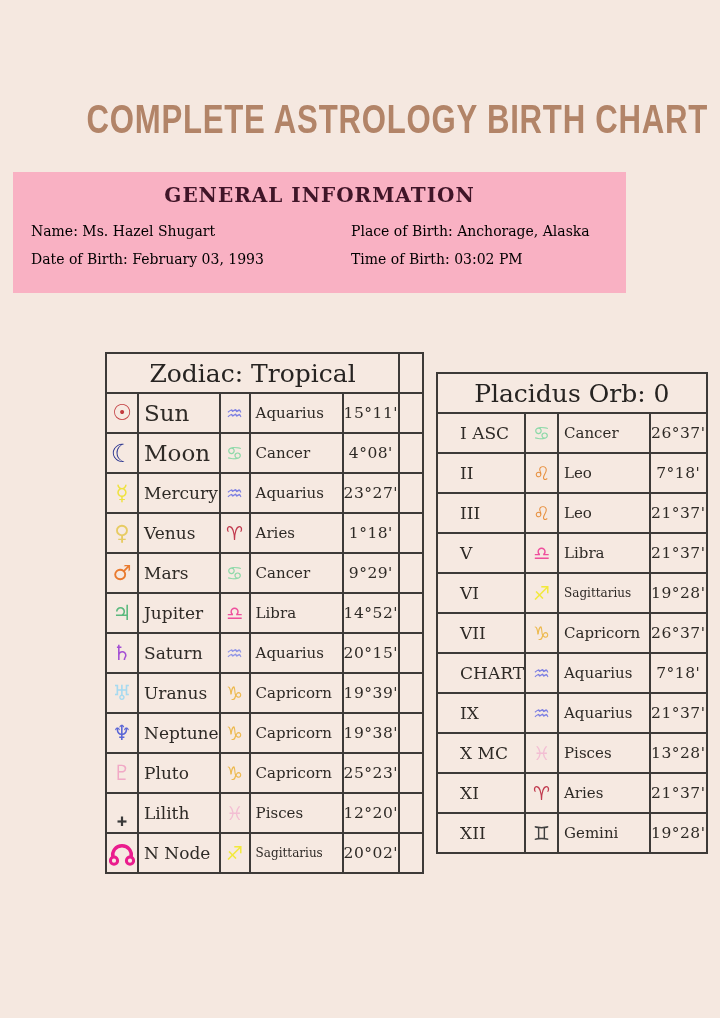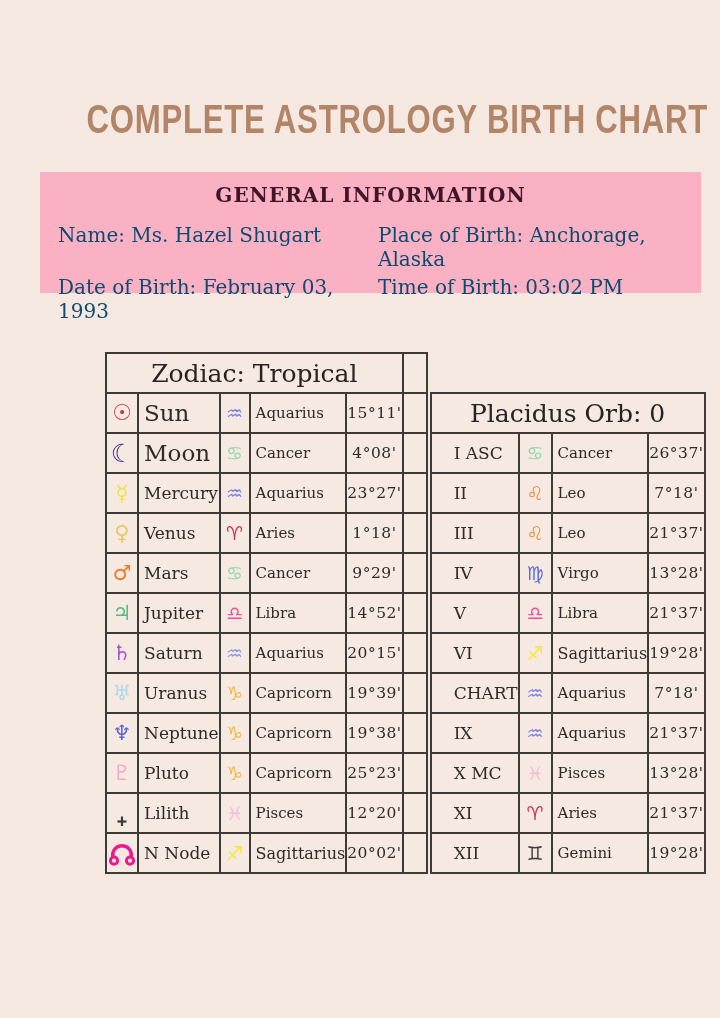--- a/index.html
+++ b/index.html
@@ -13,46 +13,46 @@
   }
   .title {
     position:absolute; top:96px; left:0; width:720px;
     text-align:center; white-space:nowrap;
     font-family:"Liberation Sans", sans-serif;
     font-weight:700; font-size:41px; letter-spacing:1px;
     color:#b28468;
     transform:scaleX(0.76);
   }
   .info-box {
-    position:absolute; left:40px; top:172px; width:661px; height:121px;
+    position:absolute; left:13px; top:172px; width:613px; height:121px;
     background:#f9b1c3;
   }
   .info-title {
     text-align:center; padding-top:11px;
     font-size:20px; font-weight:700; letter-spacing:1px;
     color:#401528;
   }
   .info-grid {
     position:absolute; left:18px; top:51px; right:6px;
-    display:grid; grid-template-columns:320px 1fr; row-gap:4px;
-    font-size:20px; color:#0c4a6e;
+    display:grid; grid-template-columns:320px 1fr; row-gap:12px;
+    font-size:14px; color:#000000;
   }
   .tables {
     position:absolute; left:105px; top:352px;
-    display:flex; gap:2px; align-items:flex-end;
+    display:flex; gap:12px; align-items:center;
   }
   table { border-collapse:collapse; table-layout:fixed; background:#f6e9e1; }
   th, td { border:2px solid #3d3a38; height:40px; overflow:hidden; vertical-align:middle; }
   th.thdr { font-size:25px; font-weight:500; text-align:center; color:#262321; }
   .c-picon, .c-sicon { text-align:center; font-family:"DejaVu Sans", sans-serif; }
   .c-picon { font-size:21px; line-height:1; }
   .c-sicon { font-size:19px; line-height:1; }
   .c-pname { padding-left:5px; font-size:17px; }
   .c-sname { padding-left:5px; font-size:15px; }
-  .c-sname.small { font-size:16px; }
+  .c-sname.small { font-size:12px; }
   .c-deg { text-align:center; font-size:15.5px; letter-spacing:0.5px; }
   .c-house { padding-left:22px; font-size:17px; }
   .ztable tbody tr:nth-child(1) .c-pname { font-size:23px; }
   .ztable tbody tr:nth-child(2) .c-pname { font-size:23px; }
   .ztable tbody tr:nth-child(1) .c-picon { font-size:22px; }
   .ztable tbody tr:nth-child(2) .c-picon { font-size:25px; }
   .c-picon svg, .c-sicon svg { display:inline-block; vertical-align:middle; }
 </style>
 </head>
 <body>
@@ -218,38 +218,38 @@
           <td class="c-sname">Leo</td>
           <td class="c-deg">7°18'</td>
         </tr>
         <tr>
           <td class="c-house">III</td>
           <td class="c-sicon"><span style="color:#e78f3d">♌</span></td>
           <td class="c-sname">Leo</td>
           <td class="c-deg">21°37'</td>
         </tr>
         <tr>
-          <td class="c-house">IV</td>
-          <td class="c-sicon"><span style="color:#5a6ad8">♍</span></td>
-          <td class="c-sname">Virgo</td>
-          <td class="c-deg">13°28'</td>
-        </tr>
-        <tr>
           <td class="c-house">V</td>
           <td class="c-sicon"><span style="color:#ef4f9d">♎</span></td>
           <td class="c-sname">Libra</td>
           <td class="c-deg">21°37'</td>
         </tr>
         <tr>
           <td class="c-house">VI</td>
           <td class="c-sicon"><span style="color:#f2e93c">♐</span></td>
           <td class="c-sname small">Sagittarius</td>
           <td class="c-deg">19°28'</td>
         </tr>
         <tr>
+          <td class="c-house">VII</td>
+          <td class="c-sicon"><span style="color:#edb94d">♑</span></td>
+          <td class="c-sname">Capricorn</td>
+          <td class="c-deg">26°37'</td>
+        </tr>
+        <tr>
           <td class="c-house">CHART</td>
           <td class="c-sicon"><span style="color:#7b7ee2">♒</span></td>
           <td class="c-sname">Aquarius</td>
           <td class="c-deg">7°18'</td>
         </tr>
         <tr>
           <td class="c-house">IX</td>
           <td class="c-sicon"><span style="color:#7b7ee2">♒</span></td>
           <td class="c-sname">Aquarius</td>
           <td class="c-deg">21°37'</td>

